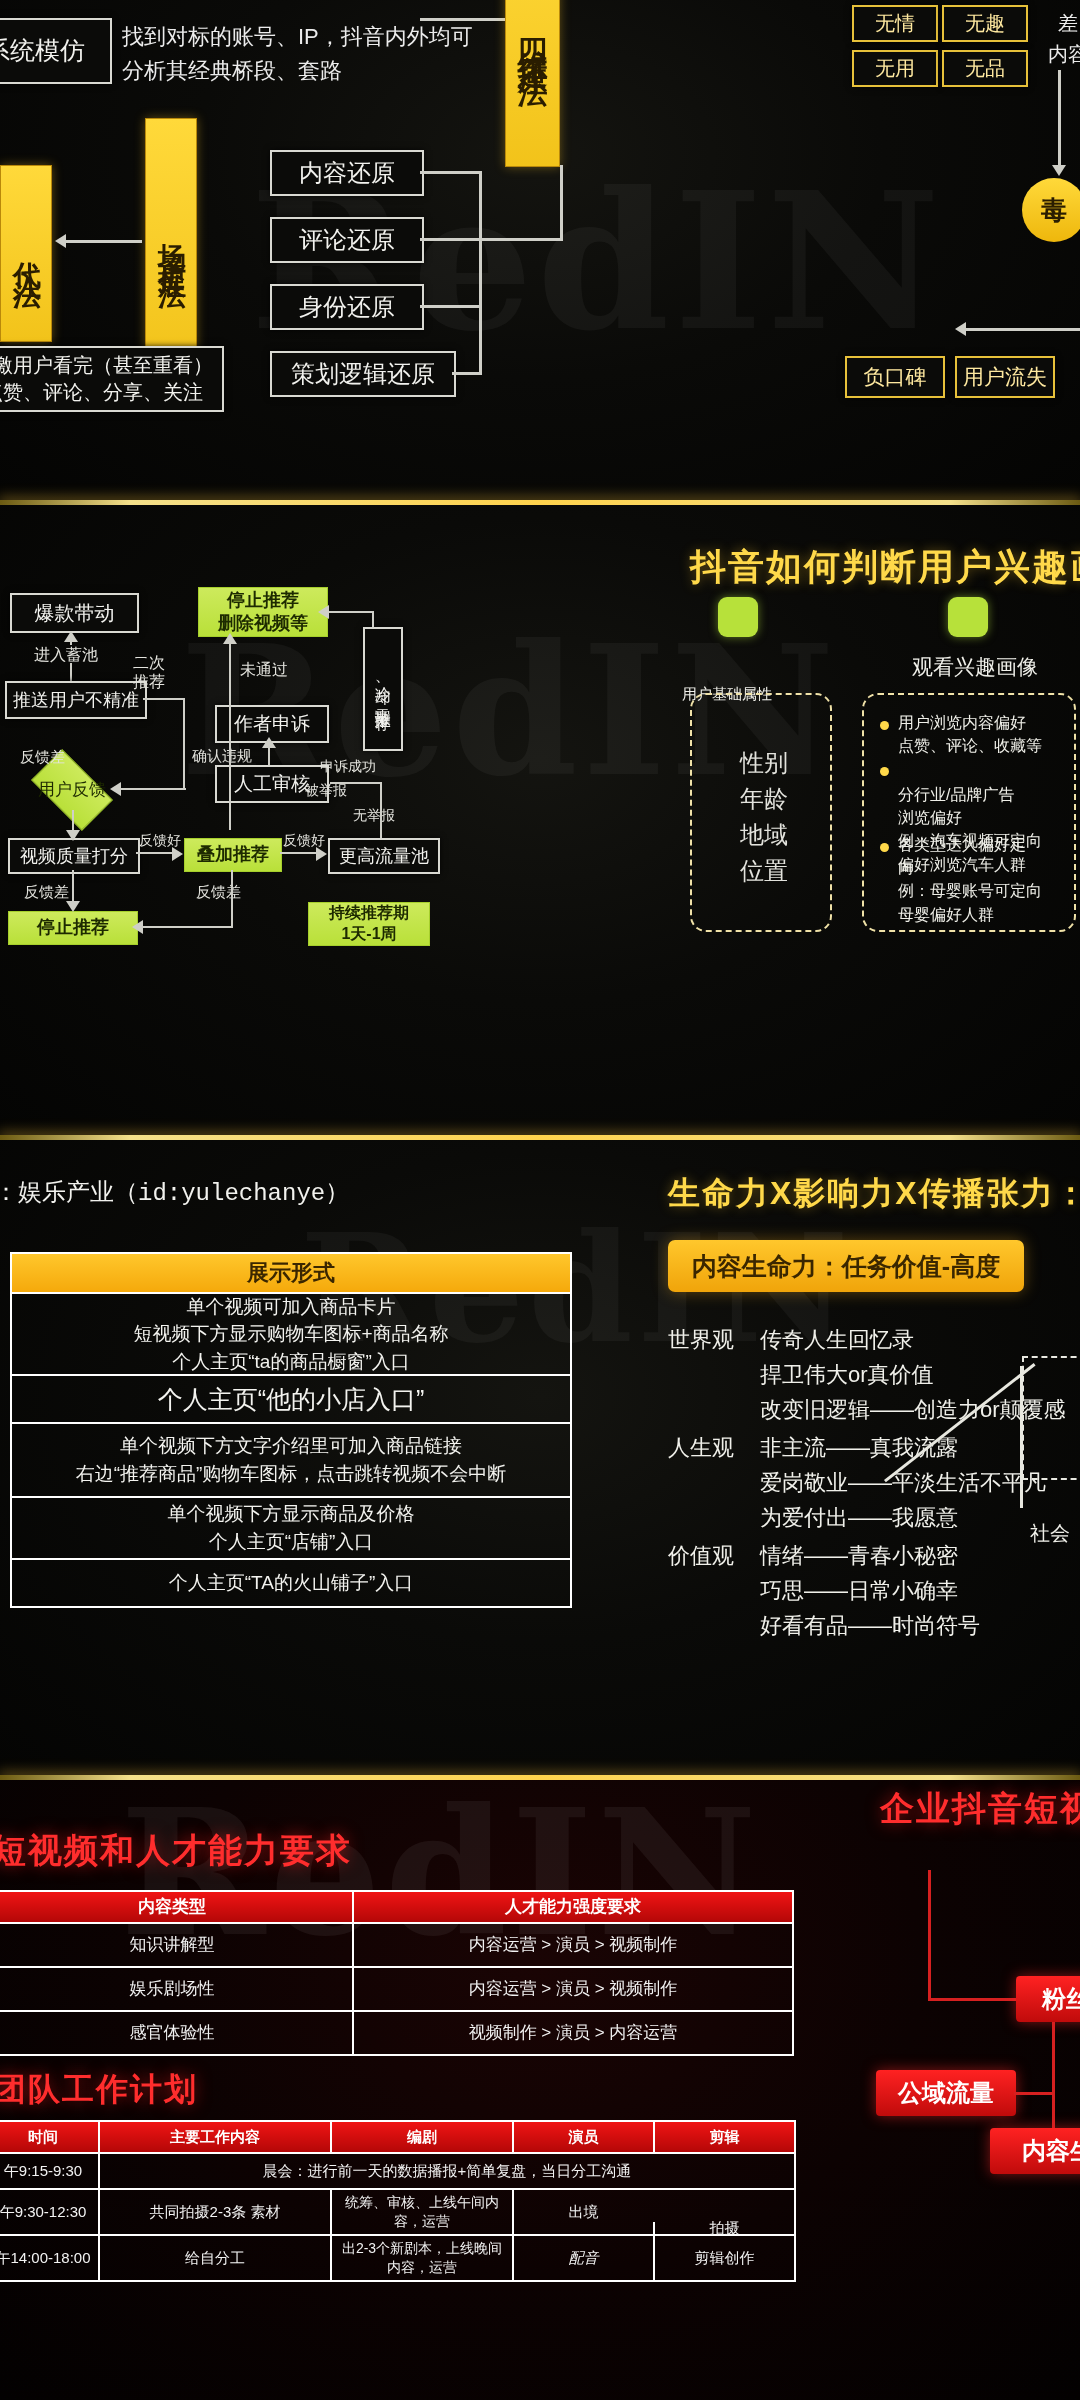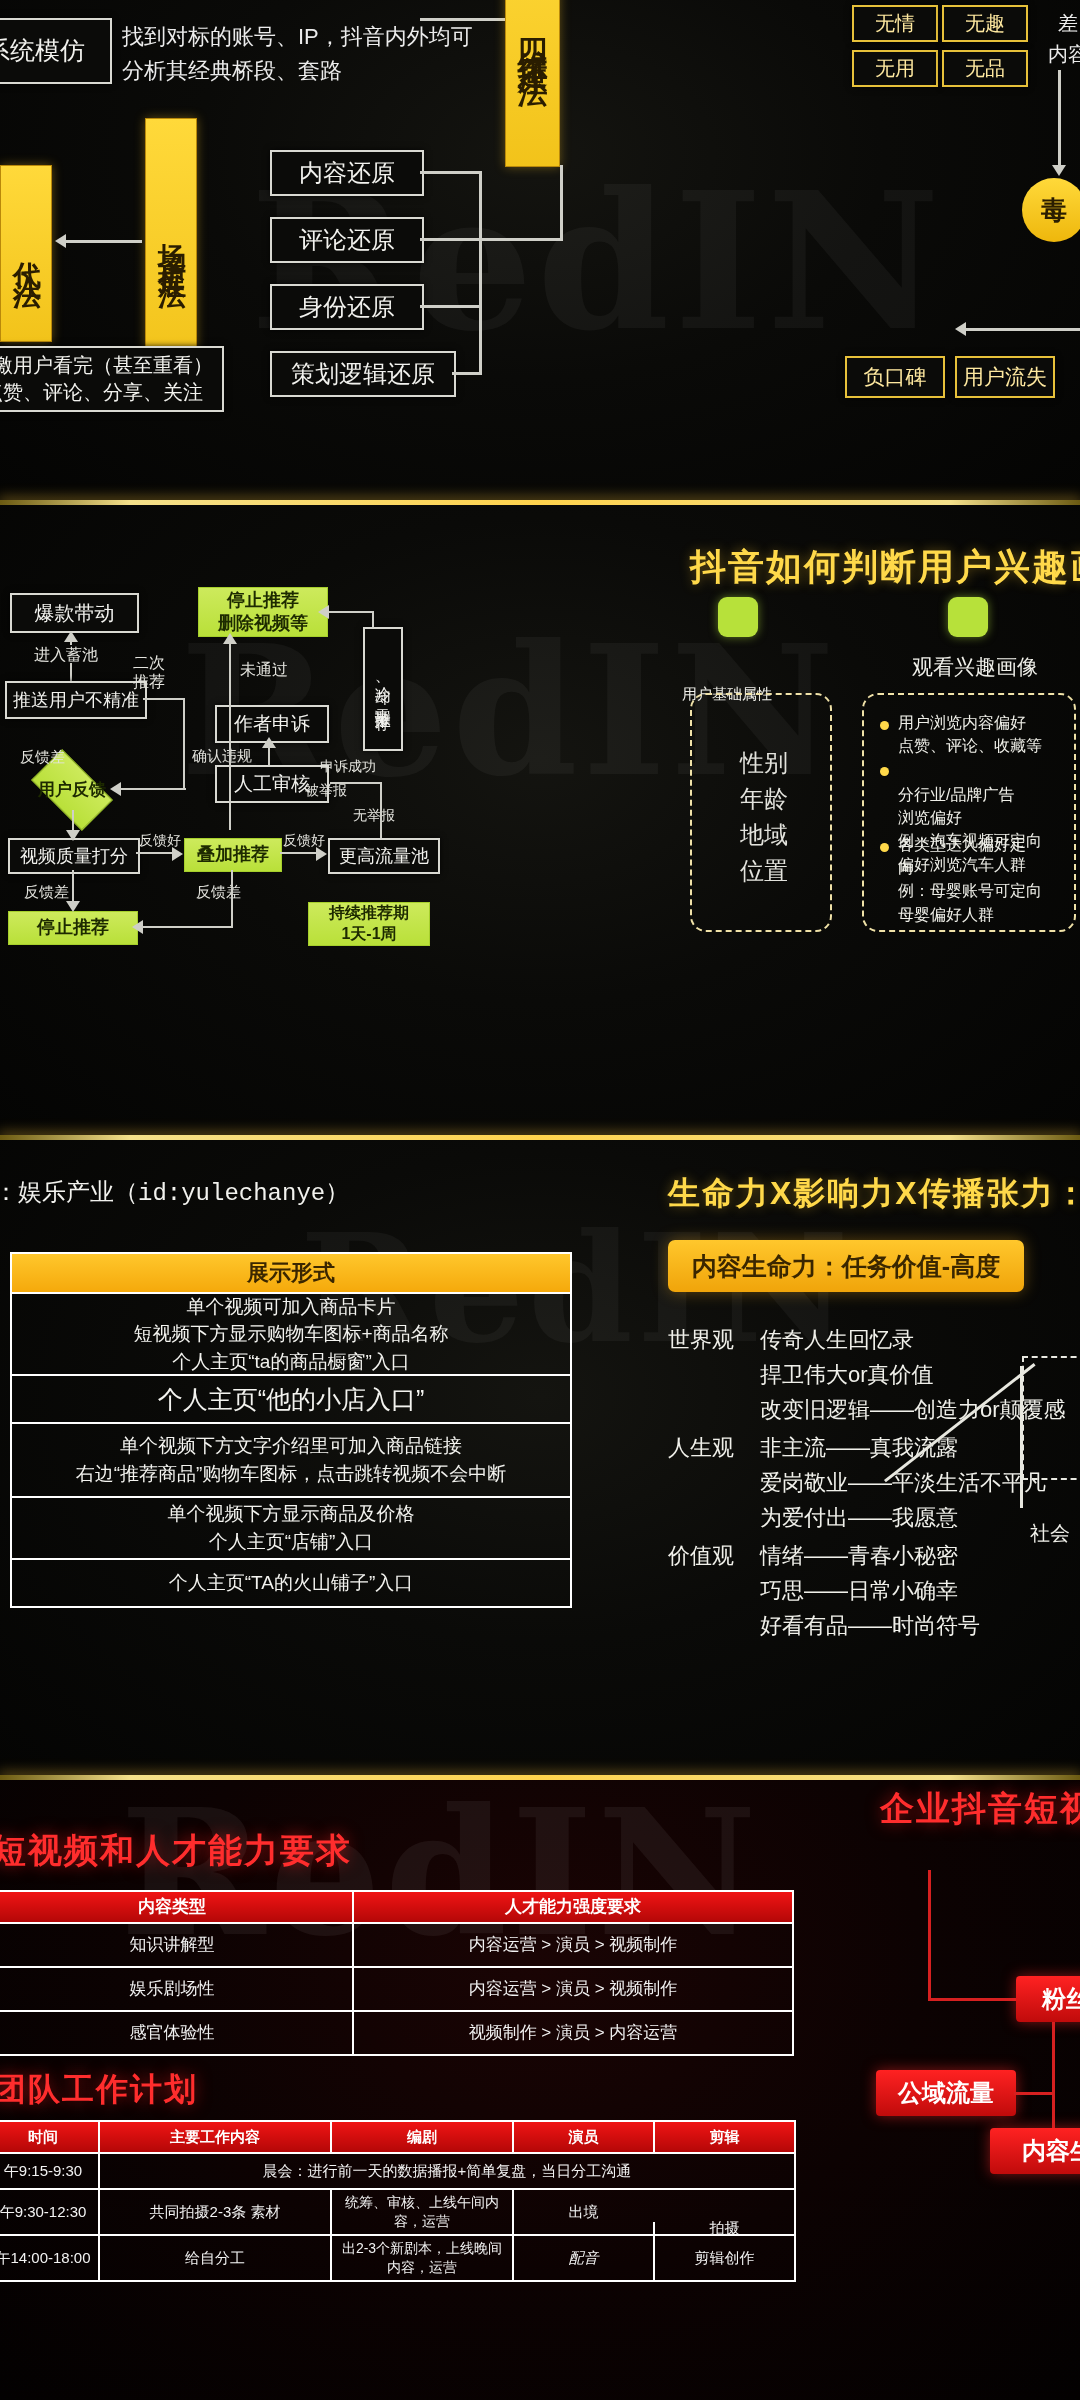--- a/index.html
+++ b/index.html
@@ -36,21 +36,21 @@
          color:#2a1d00;font-weight:700;display:flex;align-items:center;justify-content:center;}
 
   
   .p2{top:505px;height:635px;}
   .gbox{position:absolute;background:linear-gradient(180deg,#cdea5c,#b9e039);color:#1d2a00;
         font-weight:700;display:flex;align-items:center;justify-content:center;text-align:center;
         line-height:1.3;border:1px solid #a6cf2c;}
   .dia{position:absolute;background:linear-gradient(180deg,#cdea5c,#b9e039);
        transform:rotate(45deg);border:1px solid #a6cf2c;}
   .dia-t{position:absolute;display:flex;align-items:center;justify-content:center;
-       color:#1d2a00;font-weight:700;}
+       color:#1d2a00;font-weight:400;}
   .lbl{position:absolute;color:#e3e3dd;white-space:nowrap;}
   .h2title{position:absolute;font-weight:700;color:#ffd94a;letter-spacing:2px;
         text-shadow:0 0 12px rgba(255,200,40,.4);}
   .dashbox{position:absolute;border:2px dashed #f0e2a8;border-radius:16px;}
   .chip{position:absolute;width:40px;height:40px;border-radius:9px;background:#b7e13a;box-shadow:0 0 10px rgba(180,225,60,.5);}
   .bullet{position:absolute;width:9px;height:9px;border-radius:50%;background:#ffd94a;}
 
   
   .p3{top:1140px;height:640px;}
   .tbl{position:absolute;border:2px solid #ffffff;}

